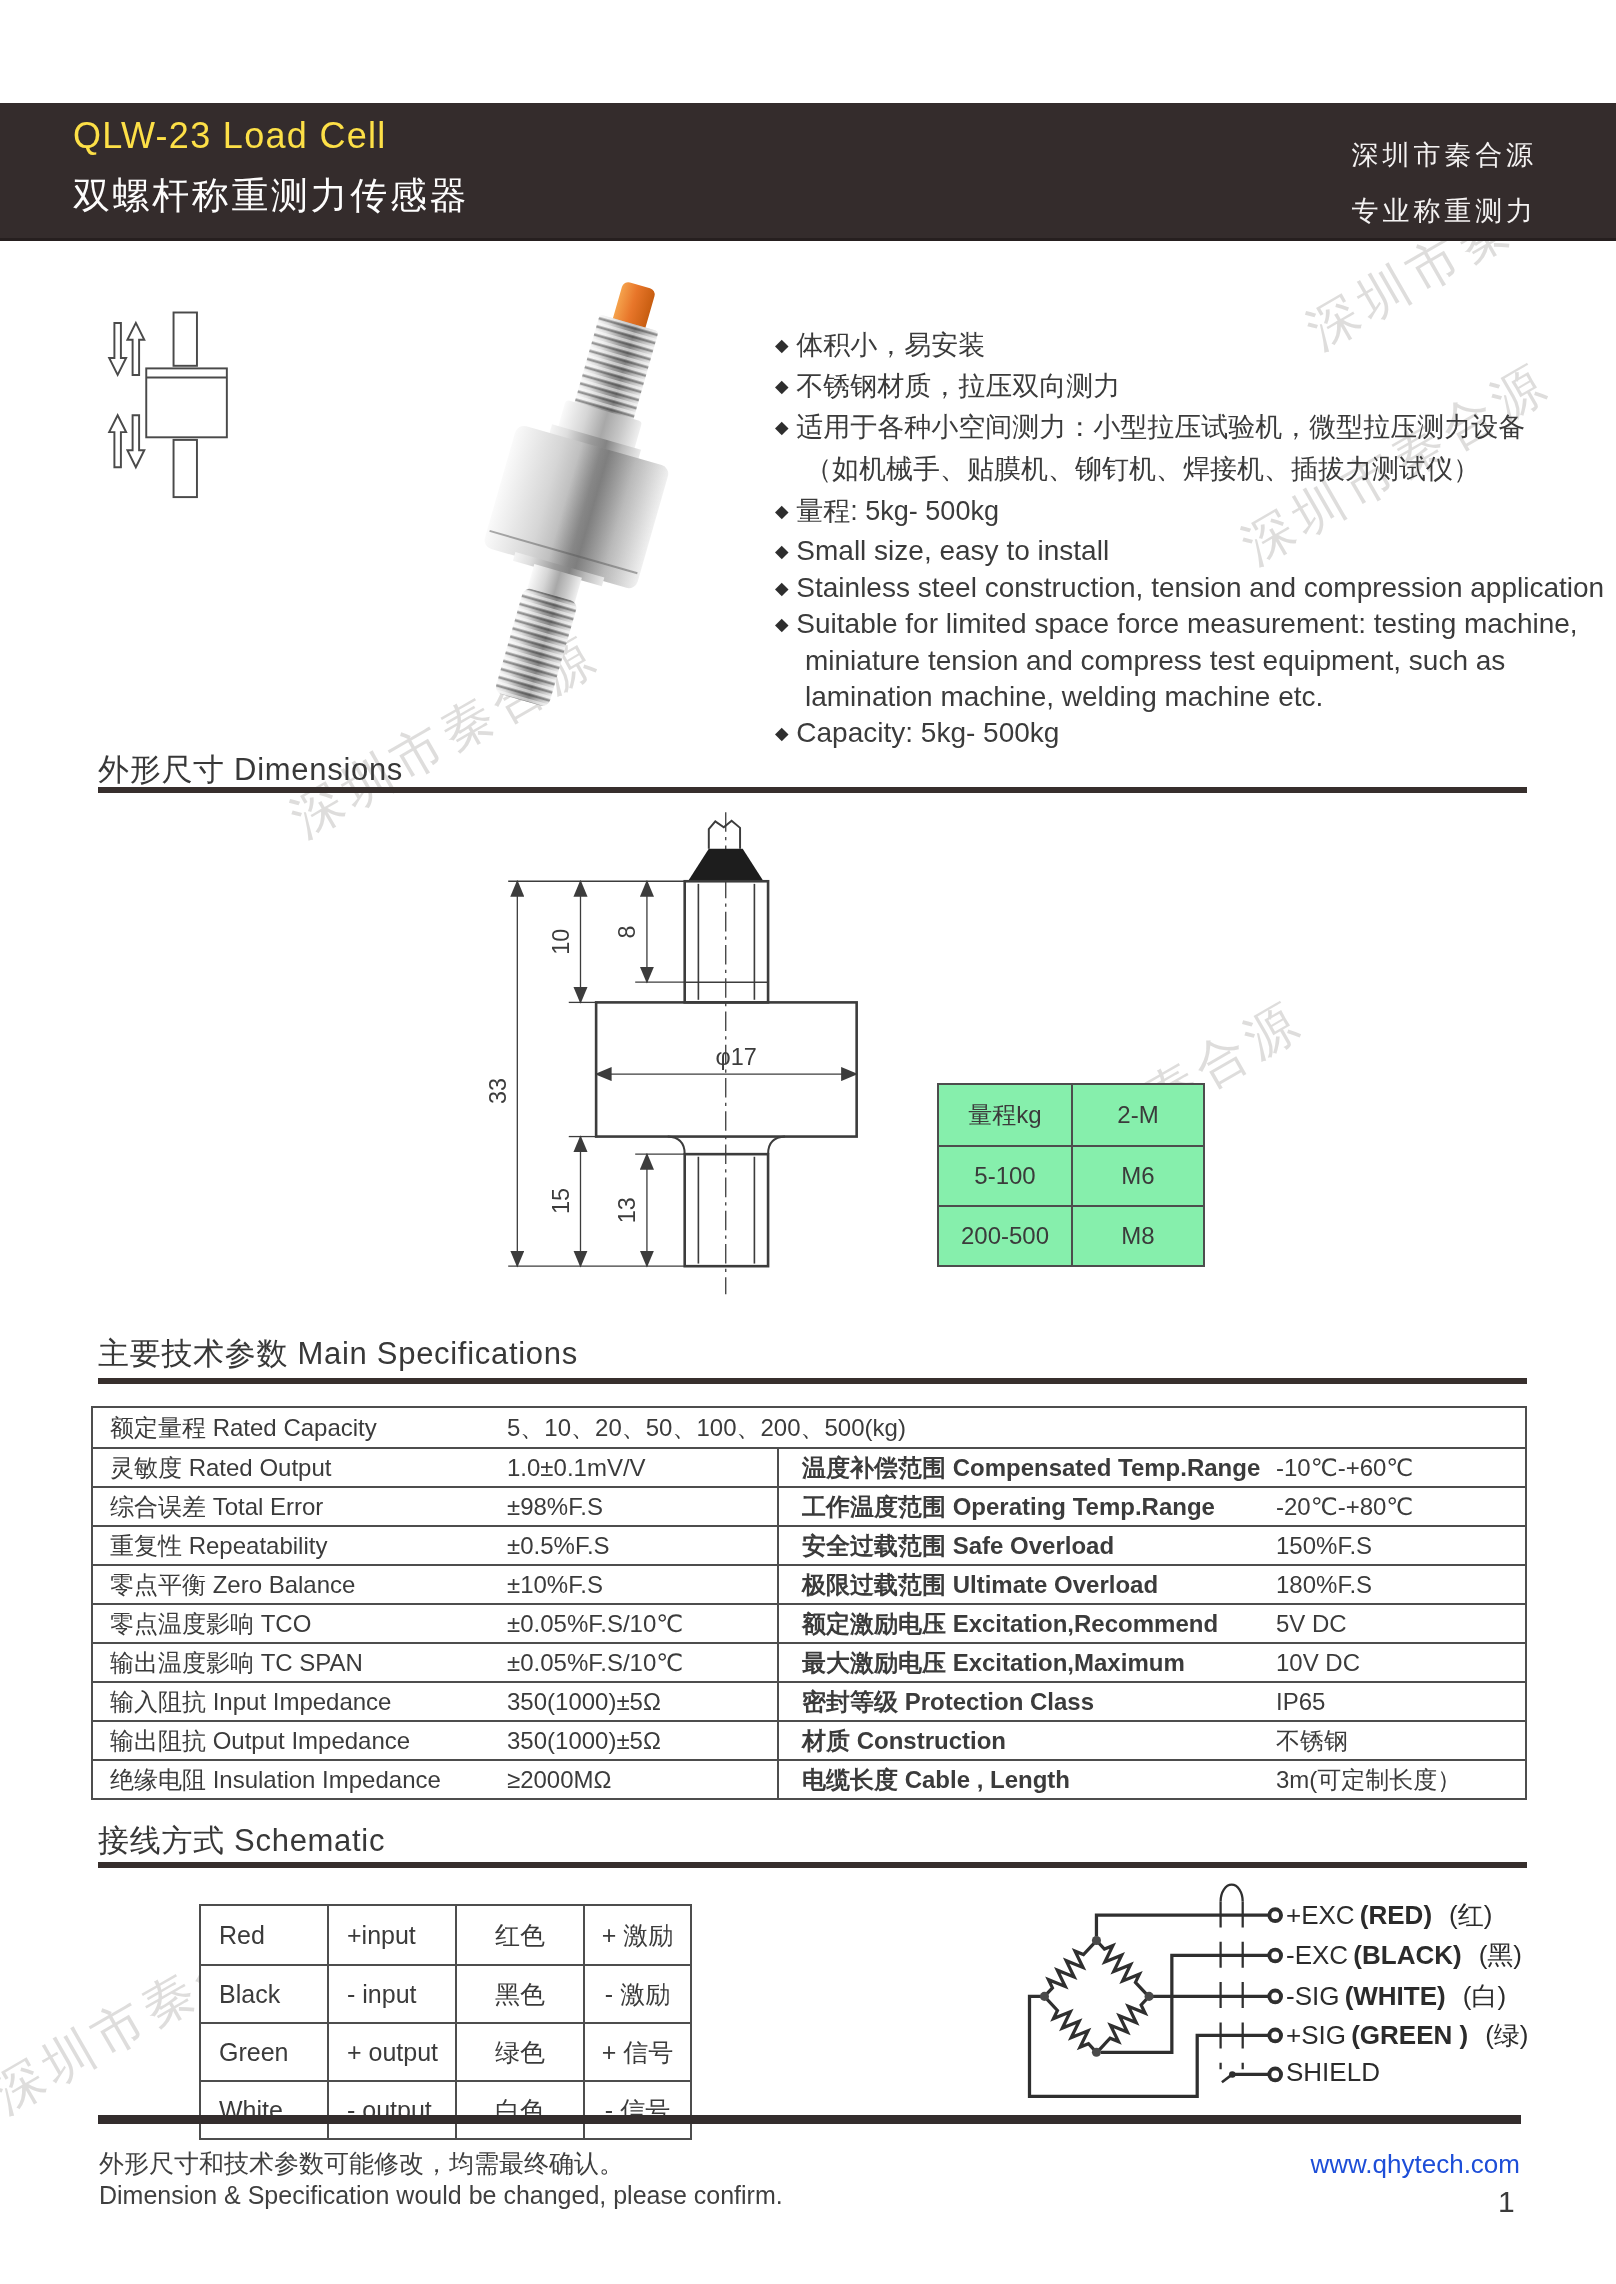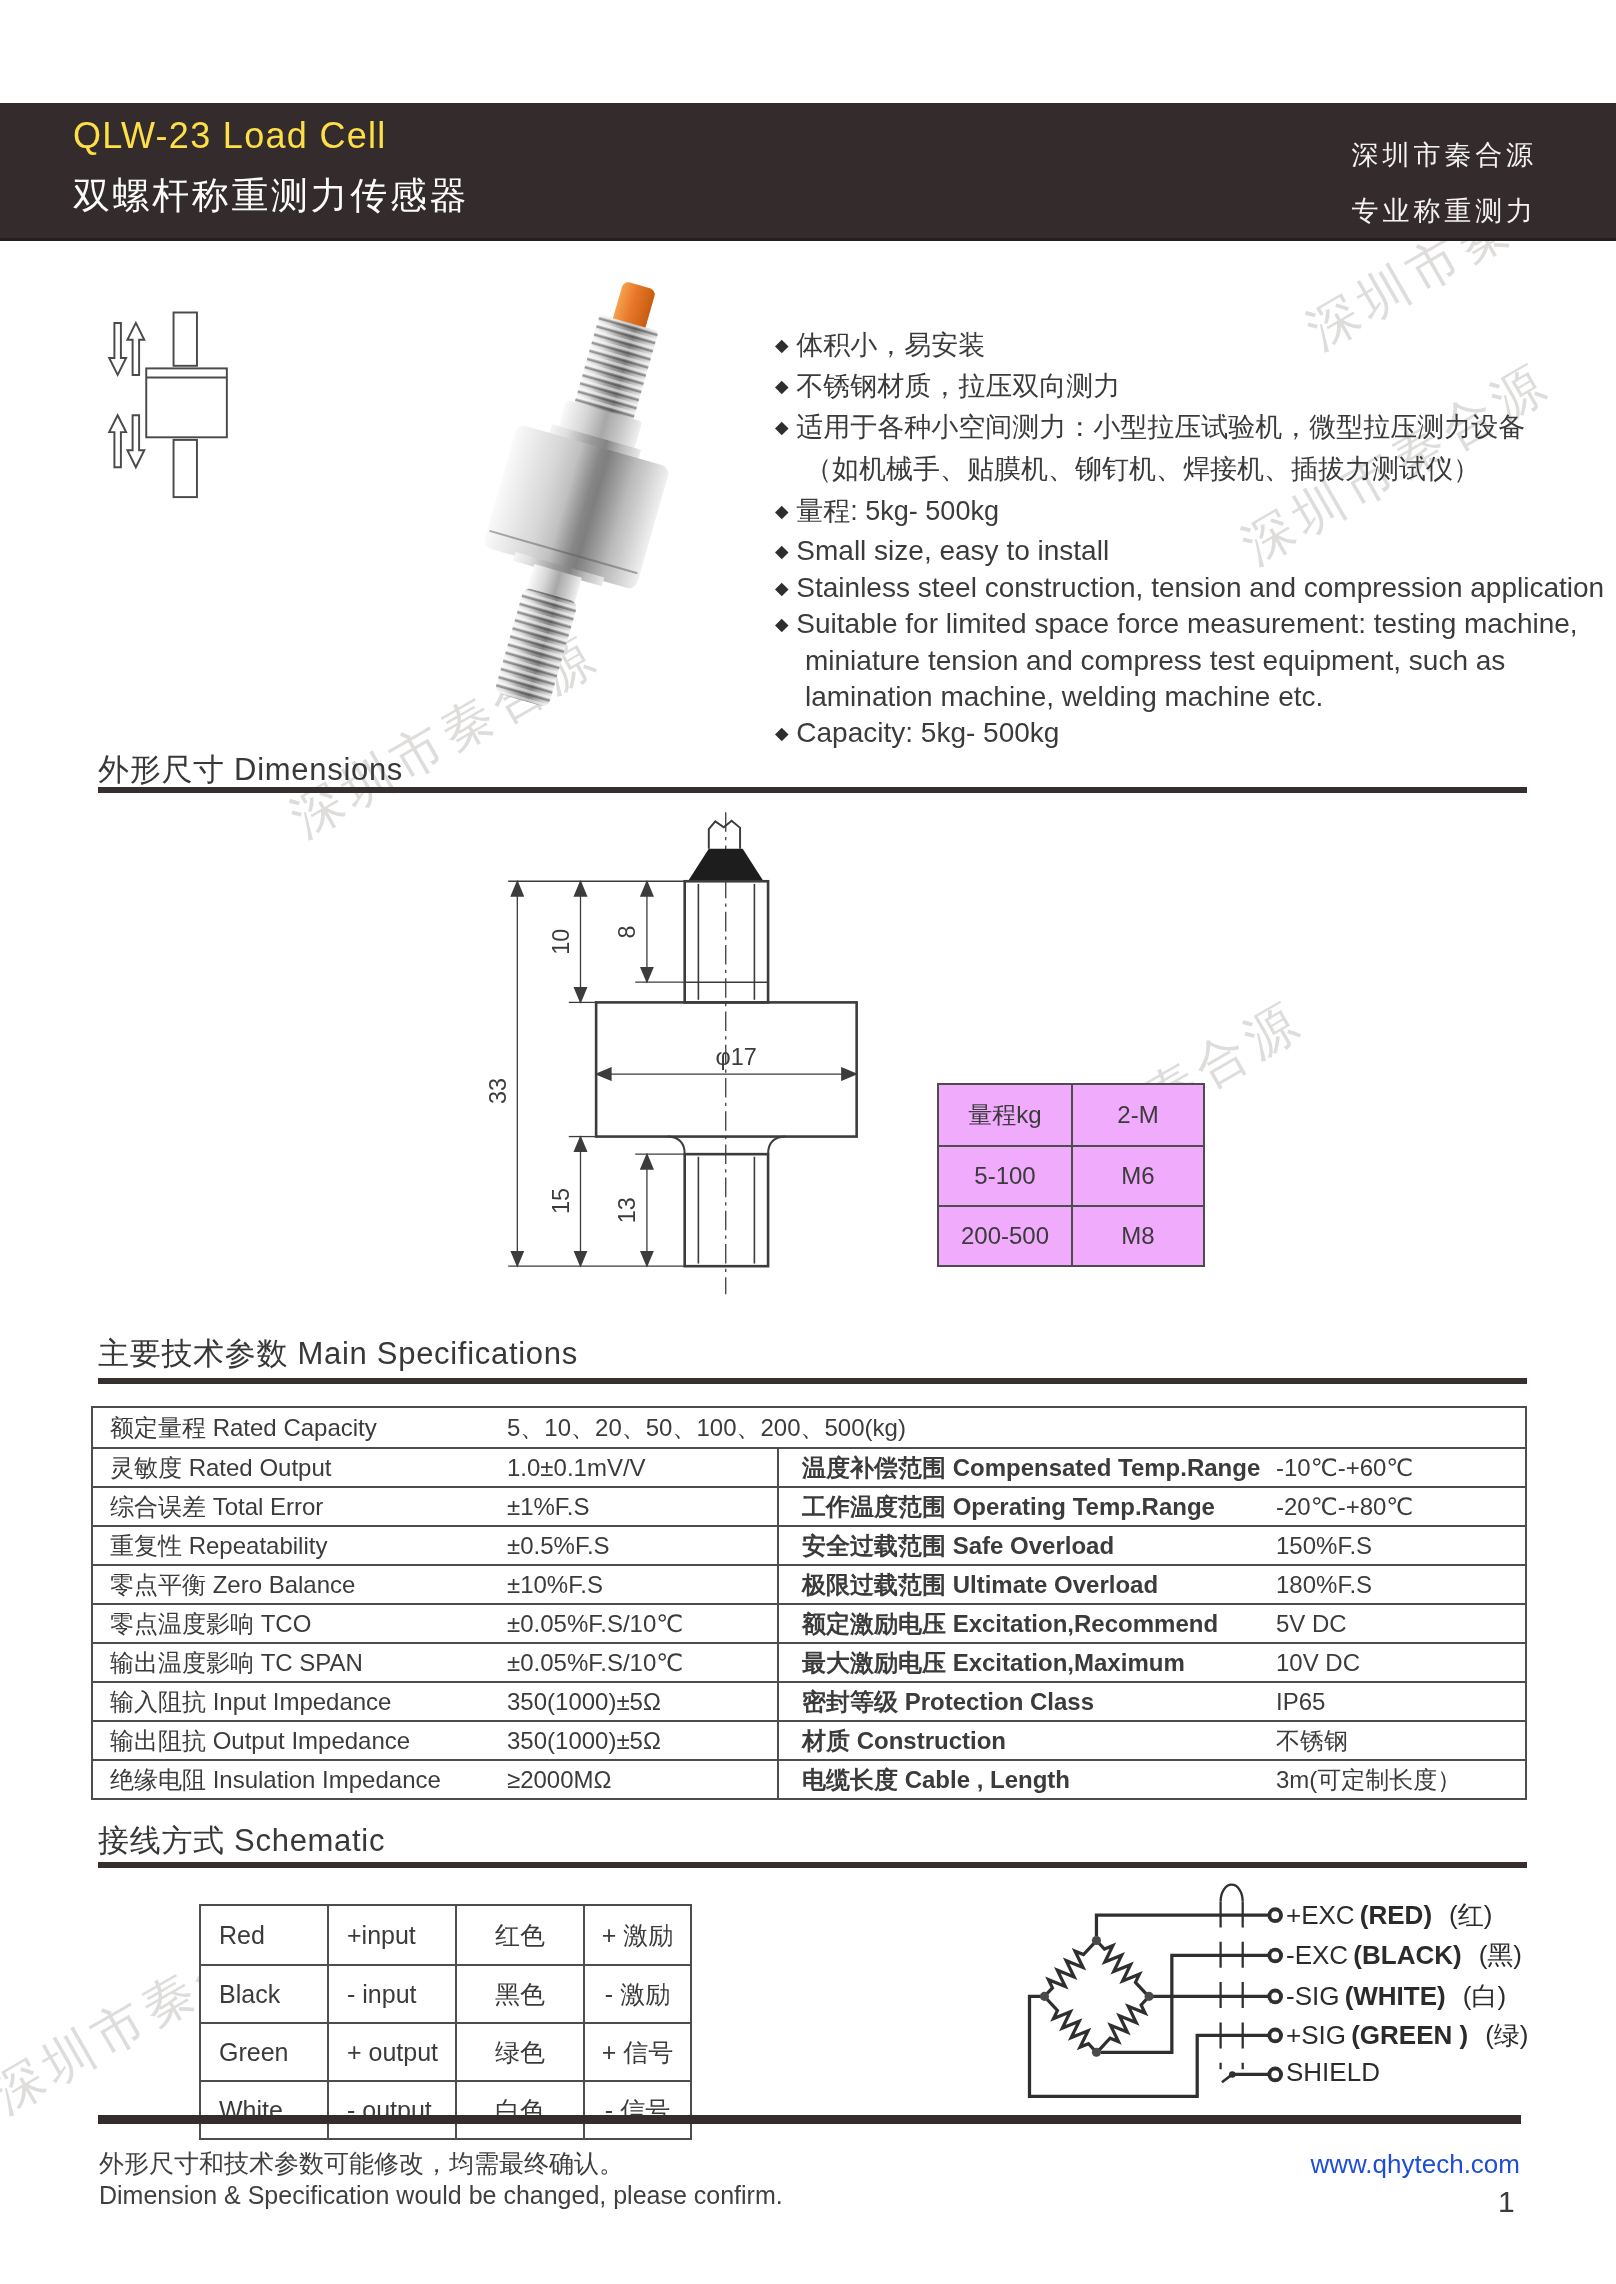--- a/index.html
+++ b/index.html
@@ -18,21 +18,21 @@
   .wm{position:absolute;font-size:51px;letter-spacing:6.5px;color:rgba(128,122,120,0.26);transform:rotate(-30deg);white-space:nowrap;pointer-events:none;}
   
   .feat-line{position:absolute;left:775px;width:846px;font-size:27px;color:#3b3b3b;white-space:nowrap;}
   .feat-line.en{font-size:28px;}
   .feat-line.wrap{padding-left:30px;}
   .blt{font-size:17.6px;margin-right:7.8px;position:relative;top:-2.6px;color:#2e2e2e;}
   
   .sec-title{position:absolute;left:98px;font-size:31px;color:#383838;letter-spacing:0.7px;}
   .rule{position:absolute;left:98px;width:1429px;height:5.9px;background:#372f2d;}
   
-  .thread-table{position:absolute;left:937px;top:1083px;width:268px;border:2px solid #4d4d4d;box-sizing:border-box;background:#f0abfc;}
+  .thread-table{position:absolute;left:937px;top:1083px;width:268px;border:2px solid #4d4d4d;box-sizing:border-box;background:#86efac;}
   .trow{display:grid;grid-template-columns:132px 132px;height:60px;border-top:2px solid #4d4d4d;box-sizing:border-box;}
   .trow:first-child{border-top:none;}
   .tc{display:flex;align-items:center;justify-content:center;font-size:24px;height:100%;box-sizing:border-box;}
   .tc + .tc{border-left:2px solid #4d4d4d;}
   
   .spec-table{position:absolute;left:91px;top:1406px;width:1436px;border:2.6px solid #4d4d4d;box-sizing:border-box;background:#fff;}
   .srow{display:grid;grid-template-columns:414px 270px 499px 248px;height:39px;border-top:2px solid #4d4d4d;box-sizing:border-box;}
   .srow.first{border-top:none;grid-template-columns:414px 1fr;border-radius:13px;}
   .srow > div{display:flex;align-items:center;height:100%;font-size:24px;box-sizing:border-box;white-space:nowrap;}
   .sl{padding-left:17px;}
@@ -235,21 +235,21 @@
       <div class="sv">5、10、20、50、100、200、500(kg)</div>
     </div>
     <div class="srow">
       <div class="sl">灵敏度 Rated Output</div>
       <div class="sv">1.0±0.1mV/V</div>
       <div class="sl2">温度补偿范围 Compensated Temp.Range</div>
       <div class="sv">-10℃-+60℃</div>
     </div>
     <div class="srow">
       <div class="sl">综合误差 Total Error</div>
-      <div class="sv">±1%F.S</div>
+      <div class="sv">±98%F.S</div>
       <div class="sl2">工作温度范围 Operating Temp.Range</div>
       <div class="sv">-20℃-+80℃</div>
     </div>
     <div class="srow">
       <div class="sl">重复性 Repeatability</div>
       <div class="sv">±0.5%F.S</div>
       <div class="sl2">安全过载范围 Safe Overload</div>
       <div class="sv">150%F.S</div>
     </div>
     <div class="srow">

